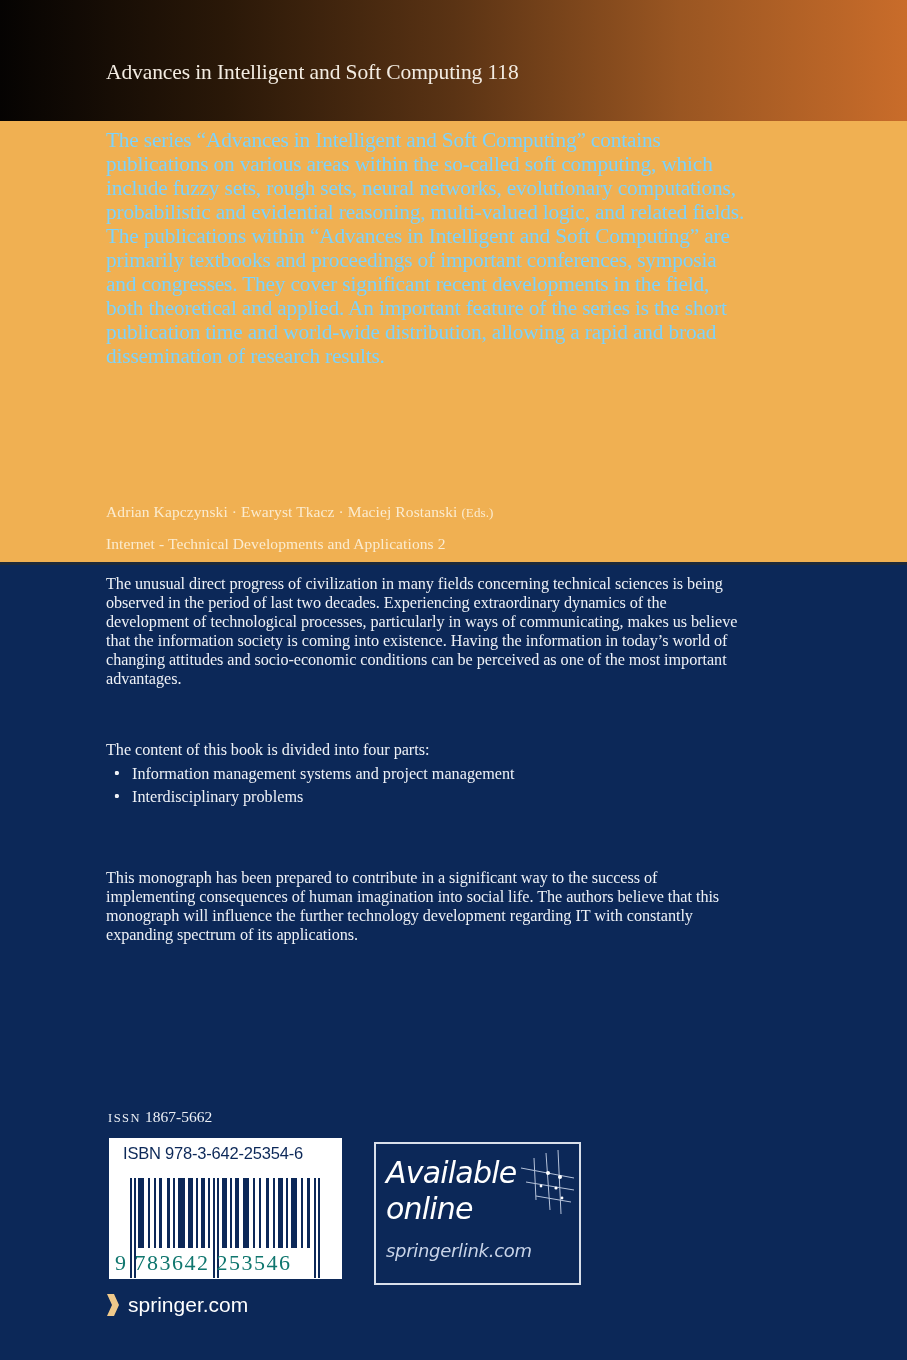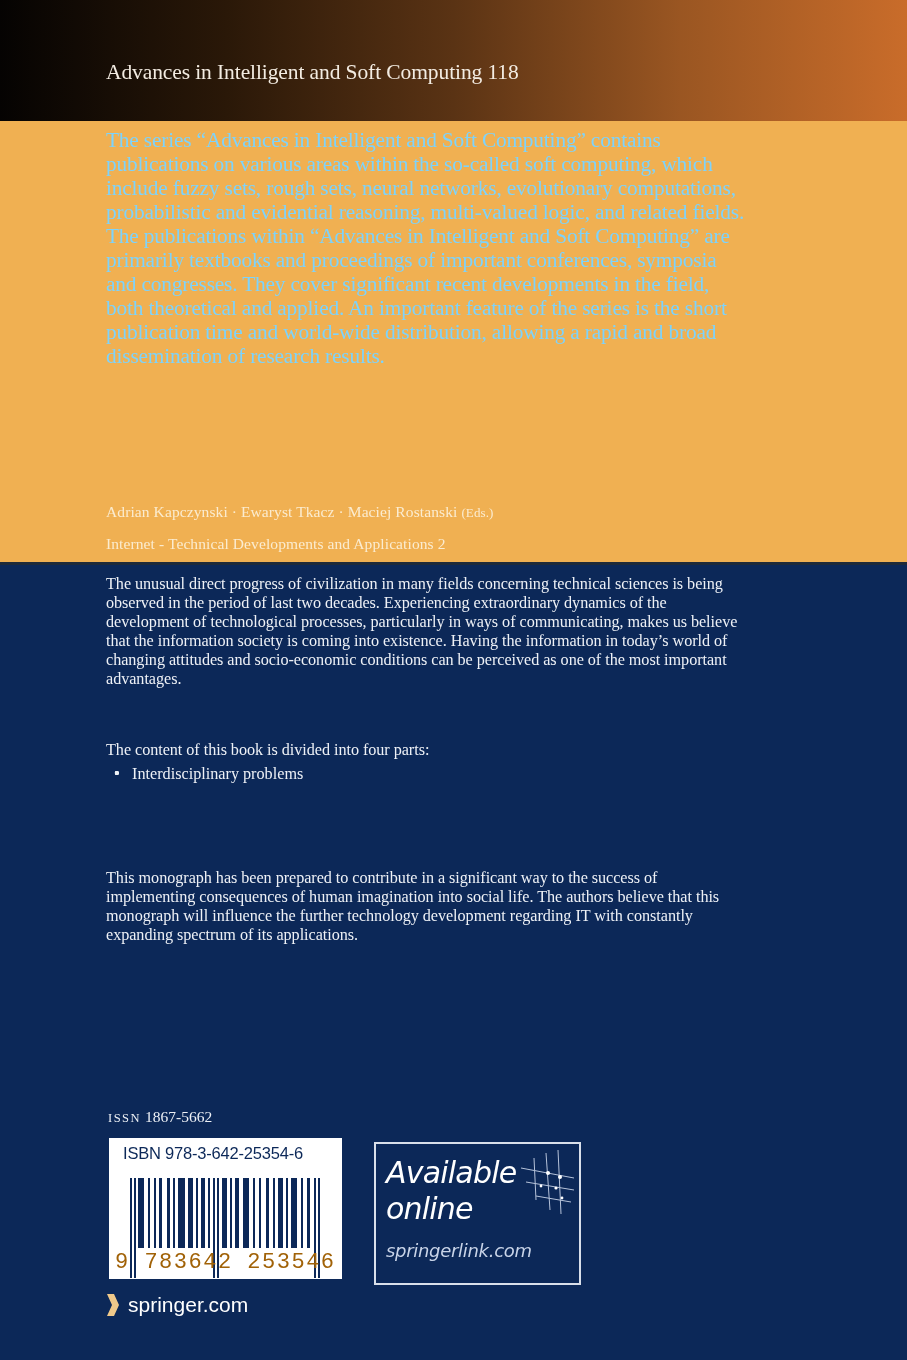--- a/index.html
+++ b/index.html
@@ -19,21 +19,21 @@
     .p2-intro { top: 741px; }
     .parts-list { position: absolute; left: 106px; top: 763px; margin: 0; padding: 0; list-style: none; color: #eef1f6; font-size: 16.2px; line-height: 22.5px; }
     .parts-list li { position: relative; padding-left: 26px; }
     .parts-list li .bullet { position: absolute; left: 8px; top: 0; }
     .p3 { top: 869px; }
     .issn { position: absolute; left: 108px; top: 1108px; color: #eef1f6; font-size: 15.5px; white-space: nowrap; }
     .issn .lbl { font-size: 12.5px; letter-spacing: 1.5px; }
     .barcode-box { position: absolute; left: 109px; top: 1138px; width: 233px; height: 141px; background: #ffffff; }
     .isbn-text { position: absolute; left: 14px; top: 6px; font-family: "Liberation Sans", "DejaVu Sans", sans-serif; font-size: 16.5px; color: #0c2858; white-space: nowrap; letter-spacing: -0.2px; }
     .bars { position: absolute; left: 7px; top: 40px; width: 220px; height: 100px; }
-    .bar-digits { position: absolute; left: 6px; top: 112px; font-family: Liberation Mono, monospace; font-size: 22px; color: #a16207; white-space: nowrap; letter-spacing: 1.5px; }
+    .bar-digits { position: absolute; left: 6px; top: 112px; font-family: Liberation Serif, serif; font-size: 22px; color: #0f766e; white-space: nowrap; letter-spacing: 1.5px; }
     .online-box { position: absolute; left: 374px; top: 1142px; width: 203px; height: 139px; border: 2px solid #d9dfea; background: #0c2858; }
     .online-line1 { position: absolute; left: 10px; top: 12px; font-family: "DejaVu Sans", sans-serif; font-style: italic; font-size: 30px; color: #ffffff; white-space: nowrap; letter-spacing: -0.8px; line-height: 34px; }
     .online-line2 { position: absolute; left: 10px; top: 48px; font-family: "DejaVu Sans", sans-serif; font-style: italic; font-size: 30px; color: #ffffff; white-space: nowrap; letter-spacing: -0.8px; line-height: 34px; }
     .online-url { position: absolute; left: 10px; top: 96px; font-family: "DejaVu Sans", sans-serif; font-style: italic; font-size: 18px; color: #c9d4e8; white-space: nowrap; letter-spacing: -0.3px; }
     .sparkle { position: absolute; left: 140px; top: 4px; width: 60px; height: 70px; }
     .springer-link { position: absolute; left: 106px; top: 1293px; display: flex; align-items: center; color: #ffffff; font-family: "Liberation Sans", "DejaVu Sans", sans-serif; font-size: 21px; white-space: nowrap; }
     .chev { width: 14px; height: 24px; margin-right: 8px; }
   </style>
 </head>
 <body>
@@ -48,21 +48,21 @@
   <span>Adrian Kapczynski · Ewaryst Tkacz · Maciej Rostanski</span>
   <span class="eds">(Eds.)</span>
 </div>
 <div class="book-title">Internet - Technical Developments and Applications 2</div>
 
 <div class="blue-band"></div>
 <p class="blue-text p1">The unusual direct progress of civilization in many fields concerning technical sciences is being observed in the period of last two decades. Experiencing extraordinary dynamics of the development of technological processes, particularly in ways of communicating, makes us believe that the information society is coming into existence. Having the information in today’s world of changing attitudes and socio-economic conditions can be perceived as one of the most important advantages.</p>
 <p class="blue-text p2-intro">The content of this book is divided into four parts:</p>
 <ul class="parts-list">
   <li><span class="bullet">•</span></li>
-  <li><span class="bullet">•</span></li>
+  <li><span class="bullet">•</span><span>Information management systems and project management</span></li>
   <li><span class="bullet">•</span></li>
   <li><span class="bullet">•</span><span>Interdisciplinary problems</span></li>
 </ul>
 <p class="blue-text p3">This monograph has been prepared to contribute in a significant way to the success of implementing consequences of human imagination into social life. The authors believe that this monograph will influence the further technology development regarding IT with constantly expanding spectrum of its applications.</p>
 
 <div class="issn">
   <span class="lbl">ISSN</span>
   <span>1867-5662</span>
 </div>
 

